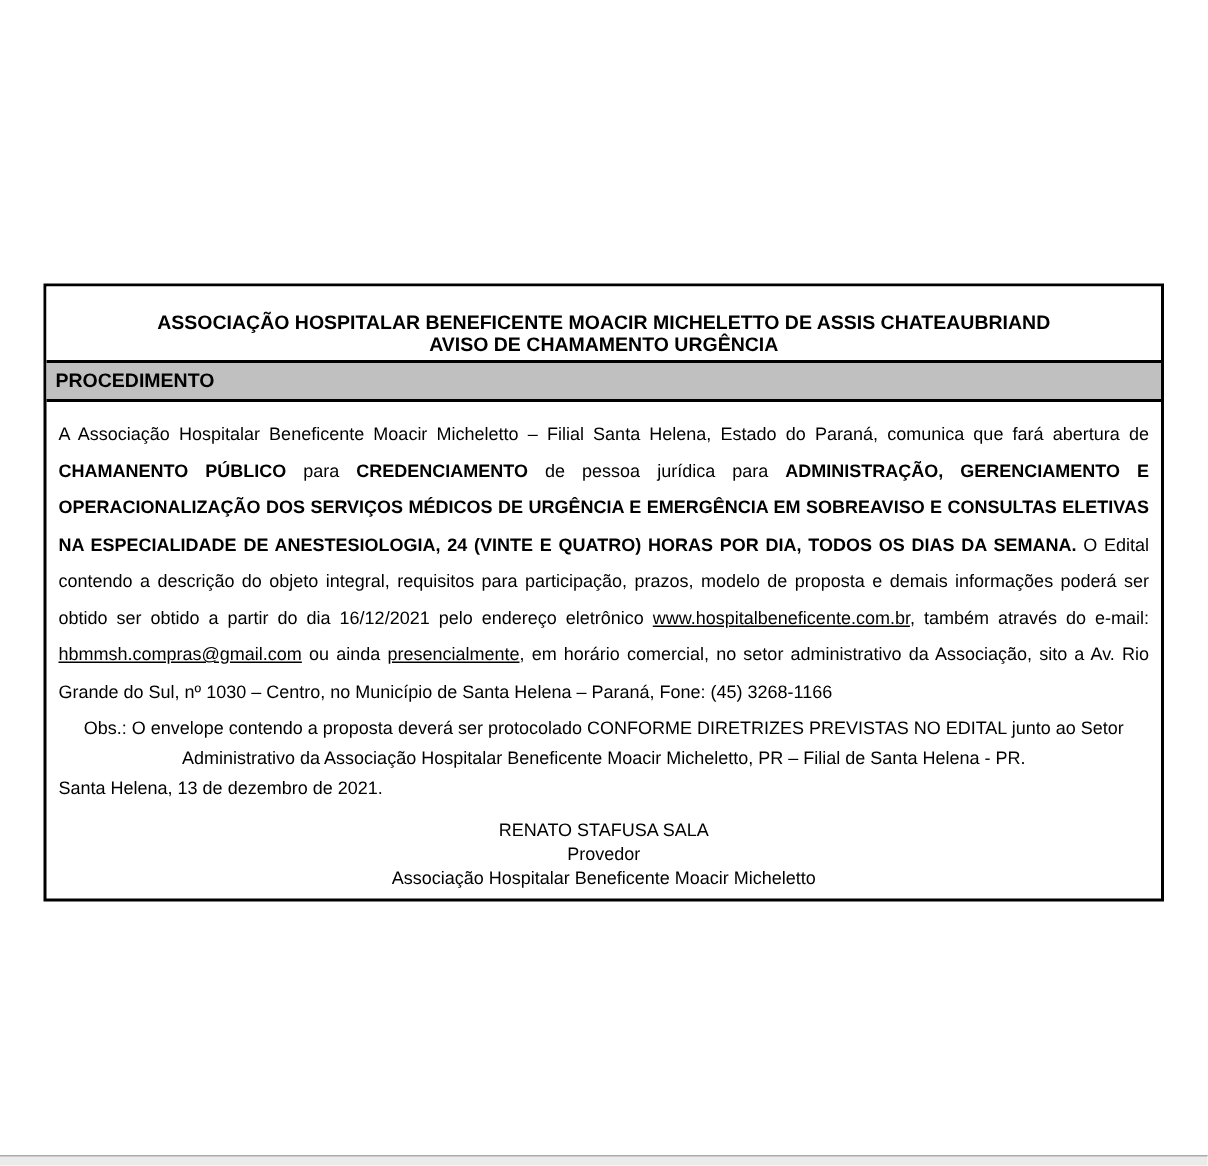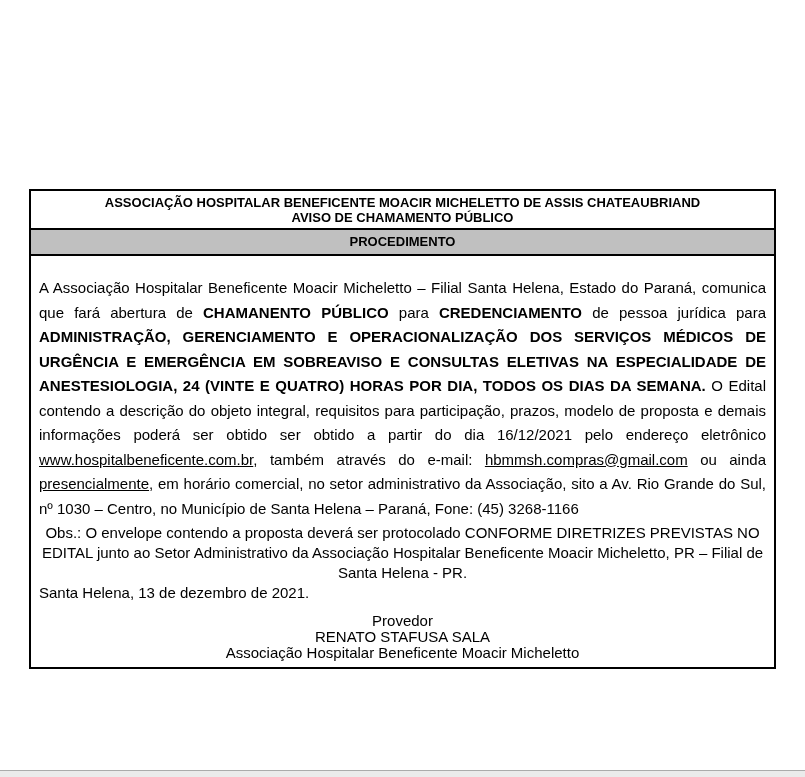--- a/index.html
+++ b/index.html
@@ -19,36 +19,35 @@
     top: 189px;
     width: 747px;
     border: 2px solid #000000;
     background: #ffffff;
   }
   .sec-header {
     text-align: center;
     font-weight: bold;
     font-size: 13px;
     line-height: 15px;
-    padding: 4px 6px 3px 6px;
+    padding: 16px 6px 3px 6px;
     border-bottom: 2px solid #000000;
     background: #ffffff;
   }
   .sec-procedure {
-    text-align: center;
     font-weight: bold;
     font-size: 13px;
     line-height: 15px;
     padding: 4px 6px 5px 6px;
     background: #c0c0c0;
     border-bottom: 2px solid #000000;
   }
   .sec-body {
-    padding: 20px 8px 6px 8px;
-    font-size: 15px;
+    padding: 9px 8px 6px 8px;
+    font-size: 12px;
   }
   .p1 {
     margin: 0;
     text-align: justify;
     line-height: 24.5px;
   }
   .p2 {
     margin: 2px 0 0 0;
     text-align: center;
     line-height: 20px;
@@ -75,36 +74,36 @@
     border-top: 1px solid #ababab;
   }
 </style>
 </head>
 <body>
 
 <div class="doc-box">
 
   <div class="sec-header">
     <div>ASSOCIAÇÃO HOSPITALAR BENEFICENTE MOACIR MICHELETTO DE ASSIS CHATEAUBRIAND</div>
-    <div>AVISO DE CHAMAMENTO PÚBLICO</div>
+    <div>AVISO DE CHAMAMENTO URGÊNCIA</div>
   </div>
 
   <div class="sec-procedure">
     <div>PROCEDIMENTO</div>
   </div>
 
   <div class="sec-body">
     <p class="p1"><span>A Associação Hospitalar Beneficente Moacir Micheletto – Filial Santa Helena, Estado do Paraná, comunica que fará abertura de </span><span class="b">CHAMANENTO PÚBLICO</span><span> para </span><span class="b">CREDENCIAMENTO</span><span> de pessoa jurídica para </span><span class="b">ADMINISTRAÇÃO, GERENCIAMENTO E OPERACIONALIZAÇÃO DOS SERVIÇOS MÉDICOS DE URGÊNCIA E EMERGÊNCIA EM SOBREAVISO E CONSULTAS ELETIVAS NA ESPECIALIDADE DE ANESTESIOLOGIA, 24 (VINTE E QUATRO) HORAS POR DIA, TODOS OS DIAS DA SEMANA.</span><span> O Edital contendo a descrição do objeto integral, requisitos para participação, prazos, modelo de proposta e demais informações poderá ser obtido  ser obtido a partir do dia 16/12/2021 pelo endereço eletrônico </span><span class="u">www.hospitalbeneficente.com.br</span><span>, também através do e-mail: </span><span class="u">hbmmsh.compras@gmail.com</span><span> ou ainda </span><span class="u">presencialmente</span><span>, em horário comercial, no setor administrativo da Associação, sito a Av. Rio Grande do Sul, nº 1030 – Centro, no Município de Santa Helena – Paraná, Fone: (45) 3268-1166</span></p>
 
     <p class="p2">Obs.: O envelope contendo a proposta deverá ser protocolado CONFORME DIRETRIZES PREVISTAS NO EDITAL junto ao Setor Administrativo da Associação Hospitalar Beneficente Moacir Micheletto, PR – Filial de Santa Helena - PR.</p>
 
     <p class="date-line">Santa Helena, 13 de dezembro de 2021.</p>
 
     <div class="sig">
+      <div>RENATO STAFUSA SALA</div>
       <div>Provedor</div>
-      <div>RENATO STAFUSA SALA</div>
       <div>Associação Hospitalar Beneficente Moacir Micheletto</div>
     </div>
   </div>
 
 </div>
 
 <div class="bottom-bar"></div>
 
 </body></html>

